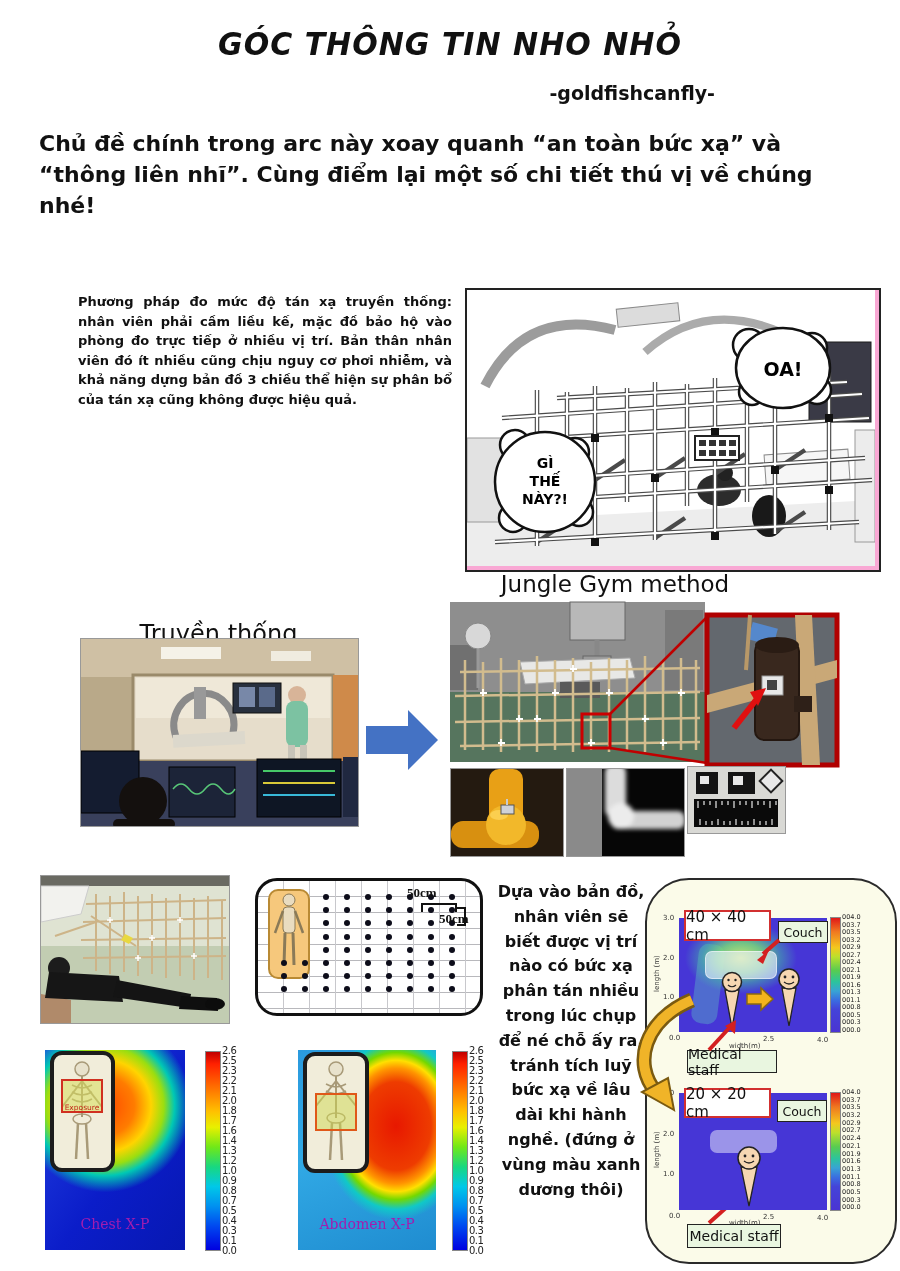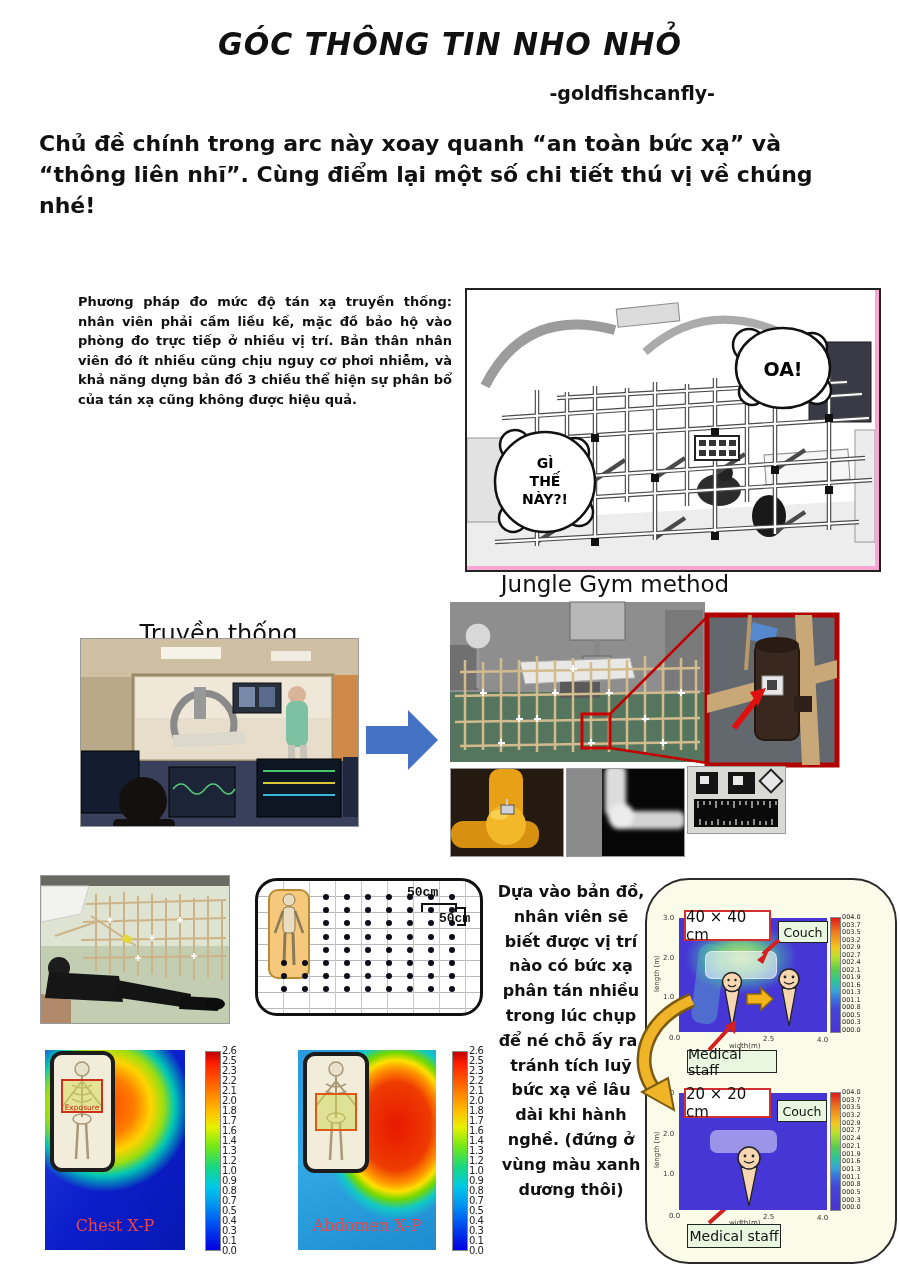--- a/index.html
+++ b/index.html
@@ -25,21 +25,21 @@
   .photo{border:1px solid #999;}
   
   .diagram{left:255px;top:878px;width:222px;height:132px;border:3.5px solid #111;border-radius:22px;
      background:
        repeating-linear-gradient(to right, transparent 0 25px, #c8c8cc 25px 26px),
        repeating-linear-gradient(to bottom, transparent 0 15px, #b8b8bc 15px 16px),#fff;
      overflow:hidden;}
   .figbox{left:10px;top:8px;width:38px;height:86px;background:#f6c87c;border:2px solid #b98a34;
           border-radius:10px;}
   .dot{position:absolute;width:6px;height:6px;border-radius:50%;background:#0d0d1a;}
-  .cm{font-size:13px;font-weight:bold;font-family:Liberation Mono, monospace;}
+  .cm{font-size:13px;font-weight:bold;font-family:Liberation Serif, serif;}
   .brk-top{left:163px;top:22px;width:32px;height:7px;border-left:2px solid #111;border-right:2px solid #111;border-top:2px solid #111;}
   .brk-right{left:199px;top:26px;width:7px;height:15px;border-top:2px solid #111;border-bottom:2px solid #111;border-right:2px solid #111;}
   
   .mapnote{left:495px;top:880px;width:152px;font-size:16px;font-weight:bold;line-height:1.55;
            text-align:center;}
   
   .panel{left:645px;top:878px;width:248px;height:382px;background:#fbfbe9;border:2.5px solid #2a2a2a;
          border-radius:44px;}
   .plot{position:absolute;background:#4636d6;overflow:hidden;}
   .titlebox{position:absolute;background:#fff;border:2px solid #d23030;display:flex;align-items:center;
@@ -56,21 +56,21 @@
        line-height:1;color:#222;}
   .cbl-s span{font-size:6.5px;}
   .cbl-b span{font-size:10px;letter-spacing:-0.5px;}
   .tick{position:absolute;font-size:7px;color:#333;}
   .axlab{position:absolute;font-size:7px;color:#333;}
   .ylab{transform:rotate(-90deg);transform-origin:left top;}
   .teal{position:absolute;background:rgba(96,210,196,0.35);border-radius:10px;}
   .blob{position:absolute;background:radial-gradient(closest-side,rgba(205,240,110,0.95),
         rgba(120,220,120,0.85) 42%,rgba(70,195,160,0.5) 70%,rgba(80,160,230,0) 100%);}
   
-  .xp-cap{position:absolute;color:#ef4444;font-family:"DejaVu Serif",serif;font-size:16px;text-align:center;}
+  .xp-cap{position:absolute;color:#a21caf;font-family:"DejaVu Serif",serif;font-size:14px;text-align:center;}
   .inset{position:absolute;border:4px solid #1c1c1c;border-radius:12px;background:#f1edda;overflow:hidden;}
   .chestplot{background:
       radial-gradient(circle 98px at 60px 56px,#ff4800 0%,#ff7c00 30%,#ffd400 47%,#9ade10 60%,#00c8b4 71%,rgba(20,60,220,0) 88%),
       linear-gradient(125deg,#2342e2 0%,#0b1dc9 55%,#0718b2 100%);}
   .abdoplot{background:
       radial-gradient(ellipse 78px 98px at 98px 76px,#e81800 0%,#ee3c00 45%,#ff9400 59%,#ffe000 67%,#74d800 75%,#10c8c8 85%,rgba(40,160,220,0) 96%),
       linear-gradient(160deg,#2a9ade 0%,#31a9e5 45%,#1f8cd0 100%);}
 </style>
 </head>
 <body>

